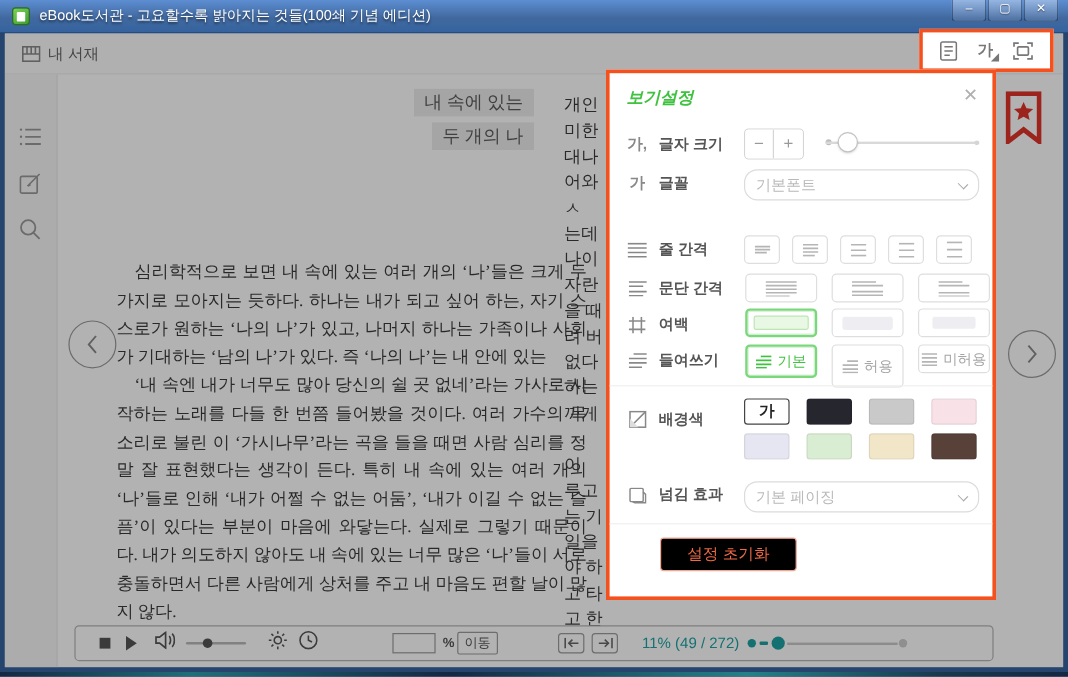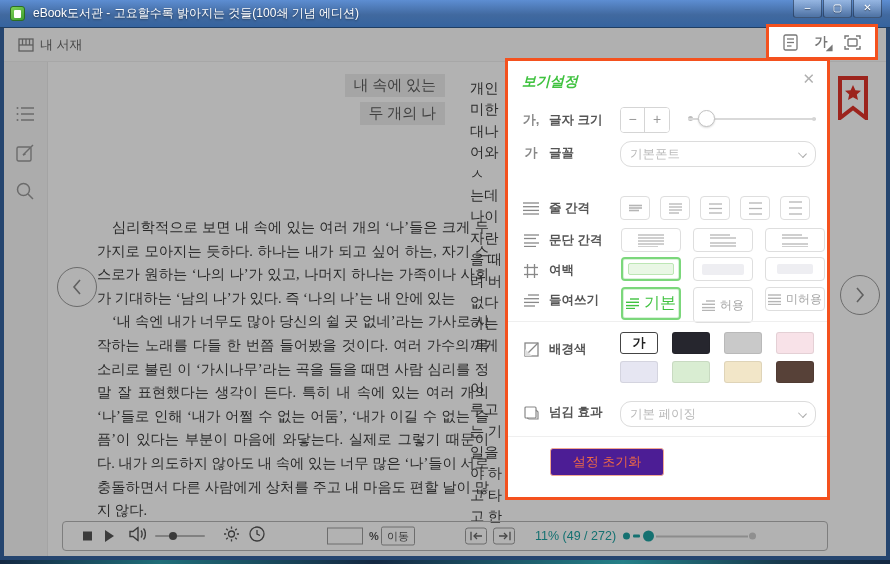--- a/index.html
+++ b/index.html
@@ -91,21 +91,21 @@
     display:flex;align-items:center;padding:0 9px;color:#b9b9b9;font-size:12.5px;cursor:pointer;background:#fff;}
   .dropdown .chev{position:absolute;right:9px;top:8px;width:7px;height:7px;border-right:1.5px solid #a8a8a8;border-bottom:1.5px solid #a8a8a8;transform:rotate(45deg) scaleY(.8);}
   .optbtn{position:absolute;border:1px solid #dedede;border-radius:4px;background:#fff;display:flex;
     align-items:center;justify-content:center;cursor:pointer;color:#a5a5a5;}
   .optbtn.sel{border:2px solid #7bd77b;box-shadow:0 0 0 1px #d9f2d9 inset;color:#3fc23f;}
   .hdivider{position:absolute;left:0;width:319px;height:1px;background:#efefef;}
   .swatch{position:absolute;width:38px;height:22px;border-radius:3px;cursor:pointer;border:1px solid rgba(0,0,0,.08);}
   .swatch.sel{border:1.5px solid #444;display:flex;align-items:center;justify-content:center;
     font-size:13px;color:#222;font-weight:bold;}
   .p-reset{position:absolute;left:42px;top:387px;width:114px;height:28px;border:1px solid #f3a893;border-radius:3px;
-    background:#4c1d95;color:#ef6a45;font-size:13px;display:flex;align-items:center;justify-content:center;cursor:pointer;}
+    background:#000000;color:#ef6a45;font-size:13px;display:flex;align-items:center;justify-content:center;cursor:pointer;}
   .p-confirm{position:absolute;left:164px;top:387px;width:114px;height:28px;border-radius:3px;
     background:#3fc23f;color:#fff;font-size:13px;font-weight:bold;display:flex;align-items:center;justify-content:center;cursor:pointer;}
   
   .frame-bottom{position:absolute;left:0;bottom:0;width:890px;height:4px;
     background:linear-gradient(90deg,#1d3a5f 0%,#2e9fae 18%,#1d3a5f 42%,#35b9c4 70%,#23536e 88%,#1d3a5f 100%);}
 </style>
 </head>
 <body>
 
 <div class="win">
@@ -423,21 +423,21 @@
       <span class="lic">
         <svg width="15" height="13" viewBox="0 0 15 13" stroke="#888" stroke-width="1.3">
             <line x1="4" y1="1" x2="15" y2="1"></line>
             <line x1="0" y1="4.7" x2="15" y2="4.7"></line>
             <line x1="0" y1="8.4" x2="15" y2="8.4"></line>
             <line x1="0" y1="12" x2="11" y2="12"></line>
           </svg>
       </span>
       <span>들여쓰기</span>
     </div>
-    <div class="optbtn sel" style="left:113px;top:226px;width:60px;height:33px;font-size:16px">
+    <div class="optbtn sel" style="left:113px;top:226px;width:60px;height:28px;font-size:12px">
       <svg style="margin-right:5px" width="13" height="11" viewBox="0 0 13 11" stroke="#3fc23f" stroke-width="1.4">
           <line x1="4" y1="1" x2="13" y2="1"></line>
           <line x1="0" y1="4.3" x2="13" y2="4.3"></line>
           <line x1="0" y1="7.6" x2="13" y2="7.6"></line>
           <line x1="0" y1="10.5" x2="9" y2="10.5"></line>
         </svg>
       <span>기본</span>
     </div>
     <div class="optbtn" style="left:185px;top:226px;width:60px;height:36px;font-size:12px">
       <svg style="margin-right:5px" width="13" height="11" viewBox="0 0 13 11" stroke="#b5b5b5" stroke-width="1.4">

